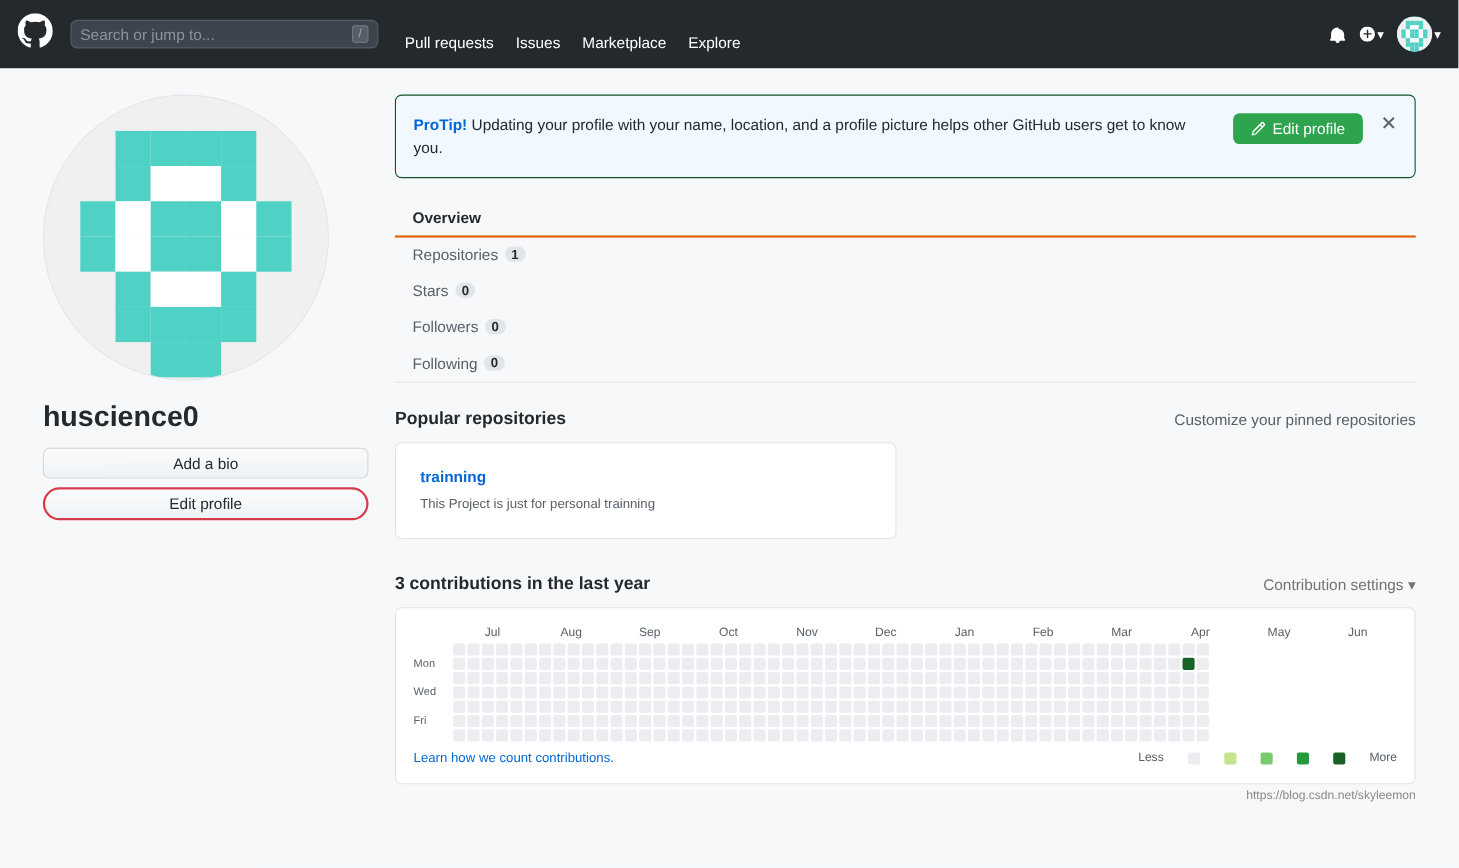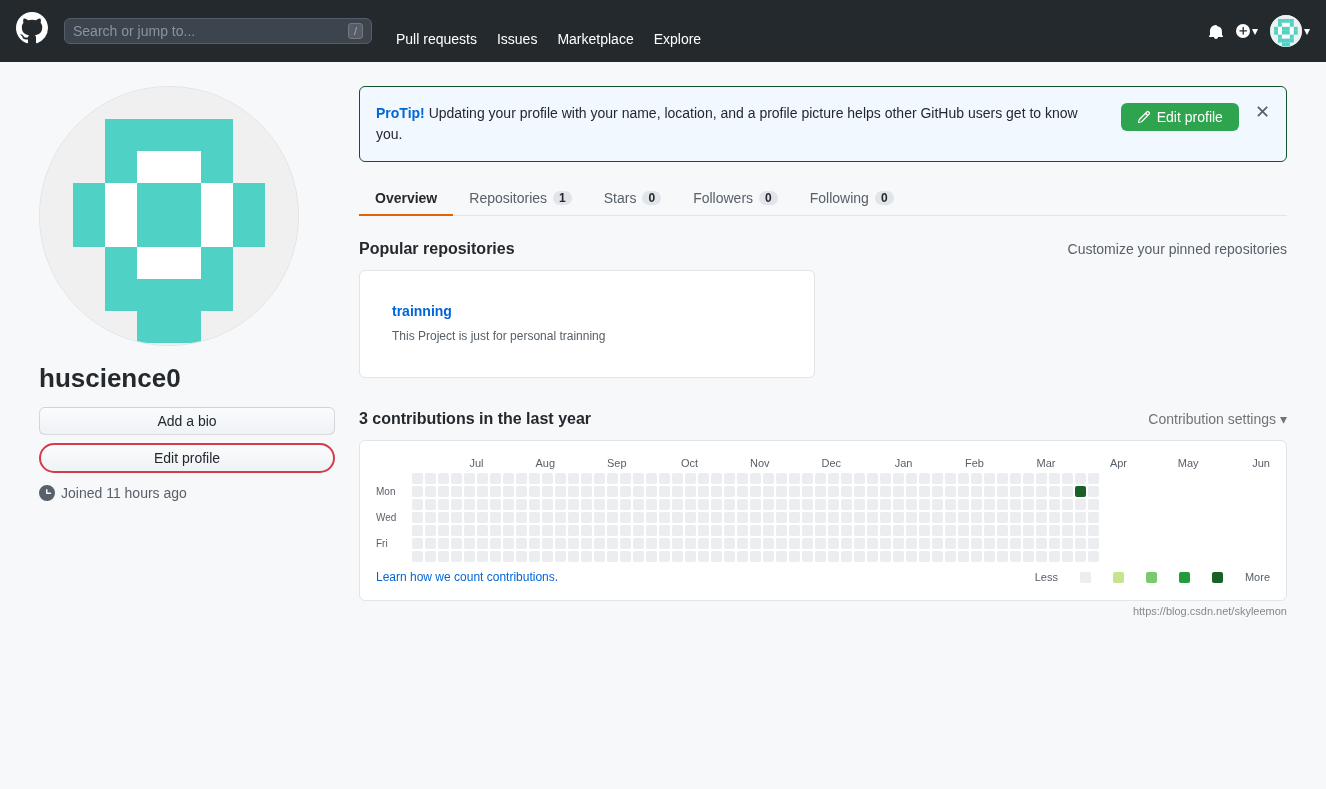--- a/index.html
+++ b/index.html
@@ -21,21 +21,21 @@
       flex-shrink: 0;
     }
     .navbar-search {
       display: flex;
       align-items: center;
       background: #3c444d;
       border: 1px solid #555d6a;
       border-radius: 6px;
       padding: 4px 8px;
       color: #ccc;
-      width: 308px;
+      width: 280px;
       gap: 8px;
       cursor: text;
     }
     .navbar-search input {
       background: transparent;
       border: none;
       color: #ccc;
       font-size: 14px;
       outline: none;
       flex: 1;
@@ -178,20 +178,21 @@
       padding: 0;
       line-height: 1;
     }
 
     
     .profile-tabs {
       display: flex;
       border-bottom: 1px solid #e1e4e8;
       margin-bottom: 24px;
       gap: 0;
+      flex-direction: column;
     }
     .tab-item {
       padding: 8px 16px;
       font-size: 14px;
       color: #586069;
       cursor: pointer;
       border-bottom: 2px solid transparent;
       margin-bottom: -1px;
       text-decoration: none;
       display: flex;
@@ -230,21 +231,21 @@
     .repo-grid {
       display: grid;
       grid-template-columns: repeat(2, 1fr);
       gap: 16px;
       margin-bottom: 32px;
     }
     .repo-card {
       background: white;
       border: 1px solid #e1e4e8;
       border-radius: 6px;
-      padding: 32px;
+      padding: 22px;
     }
     .repo-name {
       color: #0366d6;
       font-weight: 600;
       font-size: 14px;
       text-decoration: none;
       display: block;
       margin-bottom: 8px;
     }
     .repo-desc {
@@ -285,21 +286,21 @@
     }
     .month-labels {
       display: flex;
       margin-left: 36px;
       margin-bottom: 4px;
     }
     .month-label {
       font-size: 11px;
       color: #586069;
       flex: 1;
-      text-align: right;
+      text-align: center;
     }
     .graph-body {
       display: flex;
       gap: 4px;
     }
     .day-labels {
       display: flex;
       flex-direction: column;
       gap: 2px;
       margin-right: 4px;
@@ -489,26 +490,20 @@
           <rect x="129" y="224" width="32" height="32" fill="#4fd1c5"></rect>
         </svg>
       </div>
     </div>
 
     <h1 class="username">huscience0</h1>
 
     <button class="sidebar-btn">Add a bio</button>
     <button class="sidebar-btn edit-profile-btn">Edit profile</button>
 
-    <div class="joined-info">
-      <svg width="16" height="16" viewBox="0 0 16 16" fill="#586069">
-        <path d="M8 0a8 8 0 100 16A8 8 0 008 0zm.75 7.5H11.5a.75.75 0 010 1.5H7.75A.75.75 0 017 8.25V4.75a.75.75 0 011.5 0V7.5z"></path>
-      </svg>
-      <span>Joined 11 hours ago</span>
-    </div>
   </aside>
 
   <div class="right-content">
 
     <div class="protip-banner">
       <div class="protip-text">
         <strong>ProTip!</strong><span> Updating your profile with your name, location, and a profile picture helps other GitHub users get to know you.</span>
       </div>
       <button class="edit-profile-green-btn">
         <svg width="14" height="14" viewBox="0 0 16 16" fill="white">

